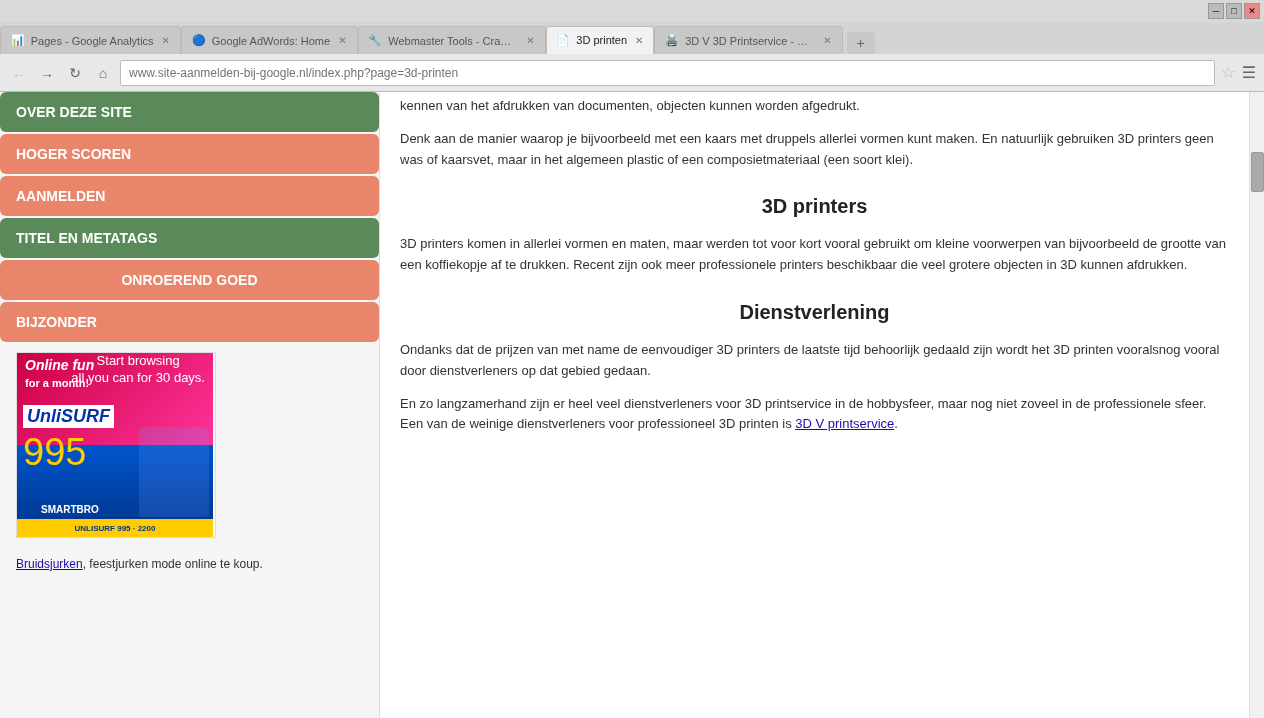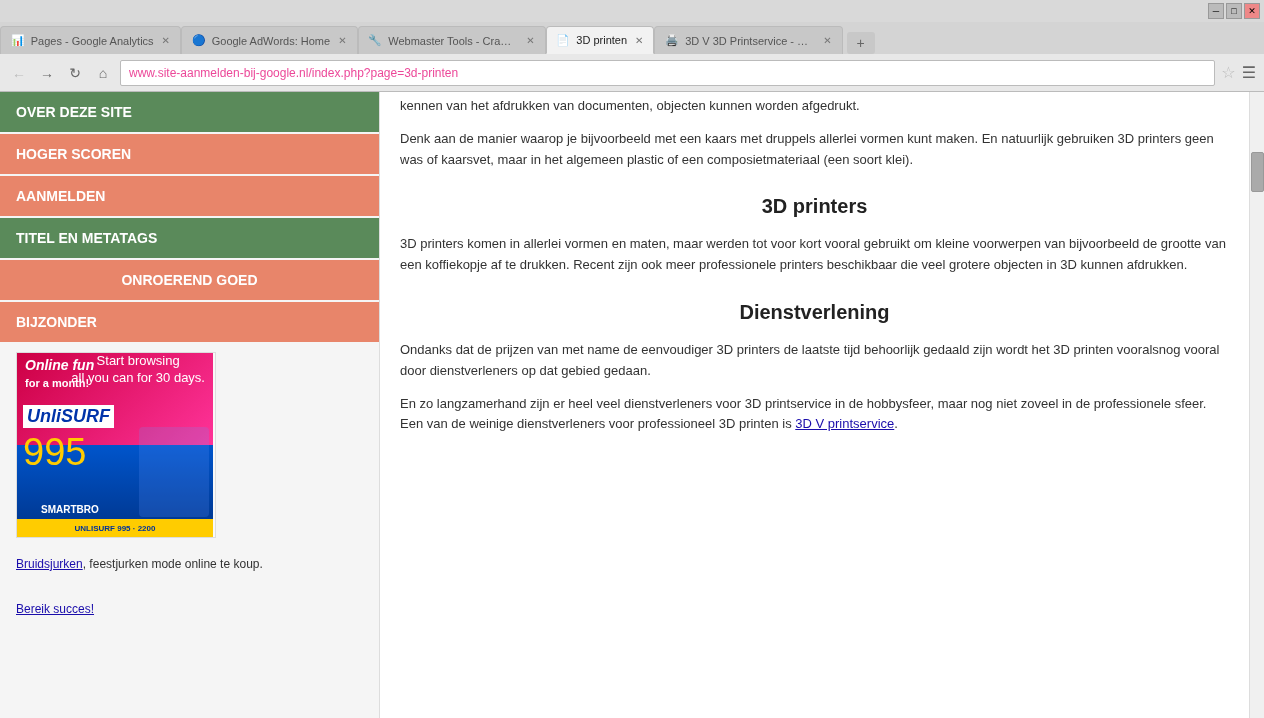--- a/index.html
+++ b/index.html
@@ -88,21 +88,21 @@
     }
     .nav-btn.disabled { color: #bbb; cursor: default; }
     .address-input {
       flex: 1;
       height: 26px;
       border: 1px solid #bbb;
       border-radius: 2px;
       background: white;
       padding: 0 8px;
       font-size: 12px;
-      color: #ec4899;
+      color: #737373;
     }
     .star-btn { font-size: 16px; color: #bbb; cursor: pointer; }
     .menu-btn { font-size: 16px; color: #666; cursor: pointer; }
 
     
     .page-container {
       display: flex;
       width: 100%;
       height: calc(718px - 92px);
       background: white;
@@ -122,20 +122,21 @@
       margin-bottom: 10px;
     }
 
     .nav-item {
       padding: 12px 16px;
       font-size: 14px;
       font-weight: bold;
       color: white;
       cursor: pointer;
       margin-bottom: 2px;
+      border-radius: 6px;
     }
     .nav-item.green { background: #5a8a5a; }
     .nav-item.salmon { background: #e8856a; }
 
     .sidebar-links {
       padding: 10px 16px;
     }
     .sidebar-link {
       color: #1a0dab;
       text-decoration: underline;
@@ -317,23 +318,20 @@
           <span style="font-size:8px;font-weight:bold;color:#003399;">UNLISURF 995 · 2200</span>
         </div>
       </div>
     </div>
 
     <div class="sidebar-links">
       <div class="sidebar-link-item">
         <span class="sidebar-link">Bruidsjurken</span><span class="sidebar-text">, feestjurken mode online te koup.</span>
       </div>
 
-      <div class="sidebar-link-item" style="margin-top:30px;">
-        <span class="sidebar-link">Bereik succes!</span>
-      </div>
     </div>
   </div>
 
   <div class="main-content">
 
     <p class="content-text" style="margin-top:4px;">kennen van het afdrukken van documenten, objecten kunnen worden afgedrukt.</p>
 
     <p class="content-text">Denk aan de manier waarop je bijvoorbeeld met een kaars met druppels allerlei vormen kunt maken. En natuurlijk gebruiken 3D printers geen was of kaarsvet, maar in het algemeen plastic of een composietmateriaal (een soort klei).</p>
 
     <h2 class="section-title">3D printers</h2>

